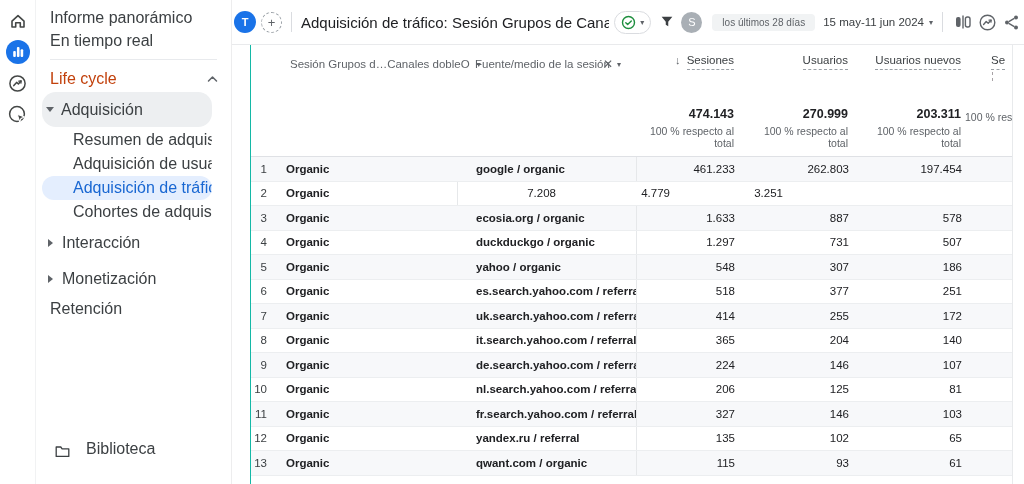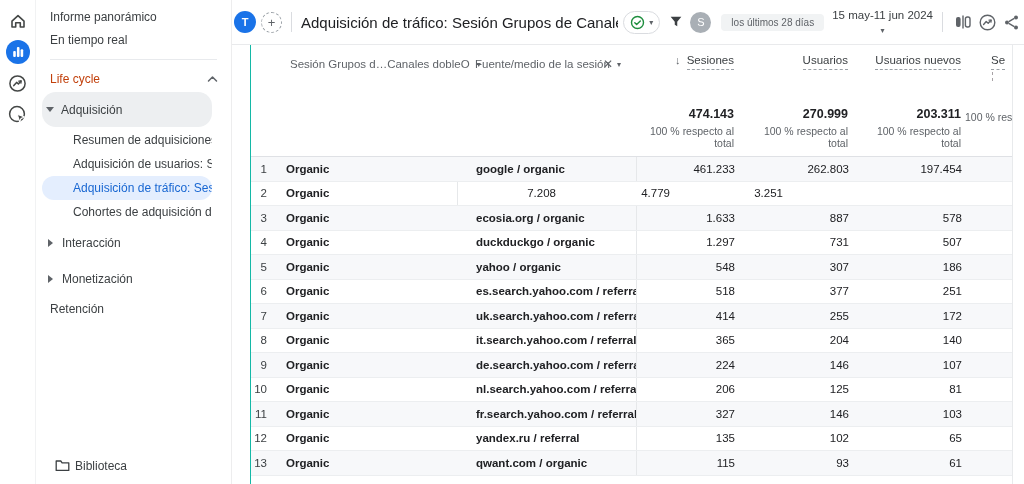--- a/index.html
+++ b/index.html
@@ -8,37 +8,37 @@
   svg{display:block;}
 
   
   .rail{width:36px;flex:0 0 36px;display:flex;flex-direction:column;align-items:center;
         padding-top:9px;gap:7px;border-right:1px solid #f1f2f3;box-sizing:border-box;}
   .rail-btn{width:24px;height:24px;display:flex;align-items:center;justify-content:center;border-radius:50%;}
   .rail-btn.active{background:#1a73e8;}
 
   
   .nav{width:196px;flex:0 0 196px;box-sizing:border-box;position:relative;
-       padding-top:6px;font-size:12px;color:#3c4043;border-right:1px solid #ededee;}
+       padding-top:6px;font-size:16px;color:#3c4043;border-right:1px solid #ededee;}
   .nav-item{height:23px;line-height:23px;padding-left:14px;white-space:nowrap;overflow:hidden;}
   .nav-divider{border-top:1px solid #e8eaed;margin:7px 14px;}
   .nav-section{height:24px;display:flex;align-items:center;justify-content:space-between;
                padding:0 13px 0 14px;color:#c2410c;}
   .nav-group{height:35px;display:flex;align-items:center;margin:1px 19px 1px 6px;
              border-radius:14px;padding-left:4px;}
   .nav-group .caret-down{width:0;height:0;border-left:4px solid transparent;border-right:4px solid transparent;
              border-top:5px solid #5f6368;margin:0 7px 0 0;}
   .nav-group .caret-right{width:0;height:0;border-top:4px solid transparent;border-bottom:4px solid transparent;
              border-left:5px solid #5f6368;margin:0 9px 0 2px;}
   .nav-group.hovered{background:#edeff1;}
   .nav-sub{height:24px;line-height:24px;margin:0 19px 0 6px;border-radius:14px;
            padding-left:31px;white-space:nowrap;overflow:hidden;}
   .nav-sub.selected{background:#e4eefe;color:#1967d2;}
   .nav-retention{height:24px;line-height:24px;padding-left:14px;}
-  .nav-library{position:absolute;left:19px;bottom:11px;display:flex;align-items:flex-start;gap:5px;}
+  .nav-library{position:absolute;left:19px;bottom:26px;display:flex;align-items:flex-end;gap:16px;}
 
   
   .content{flex:1;min-width:0;display:flex;flex-direction:column;}
 
   
   .topbar{height:45px;flex:0 0 45px;display:flex;align-items:center;
           border-bottom:1px solid #e9eaec;padding:0 4px 0 2px;box-sizing:border-box;overflow:hidden;}
   .avatar-t{width:22px;height:22px;border-radius:50%;background:#1a73e8;color:#fff;
             font-size:11px;font-weight:bold;display:flex;align-items:center;justify-content:center;flex:0 0 22px;}
   .add-circle{width:19px;height:19px;border-radius:50%;border:1px dashed #9aa0a6;color:#5f6368;
@@ -47,21 +47,21 @@
   .page-title{font-size:15px;color:#202124;white-space:nowrap;overflow:hidden;min-width:0;}
   .tb-right{margin-left:auto;display:flex;align-items:center;white-space:nowrap;}
   .check-pill{display:flex;align-items:center;gap:4px;border:1px solid #dadce0;border-radius:14px;
               padding:3px 6px;margin-left:5px;}
   .caret-glyph{font-size:8px;color:#5f6368;}
   .funnel{margin-left:8px;}
   .avatar-s{width:21px;height:21px;border-radius:50%;background:#a9afb5;color:#fff;font-size:11px;
             display:flex;align-items:center;justify-content:center;margin-left:6px;flex:0 0 21px;}
   .date-badge{margin-left:10px;background:#f1f3f4;border-radius:4px;padding:3px 10px;
               font-size:10px;color:#5f6368;}
-  .date-range{margin-left:8px;font-size:11.5px;color:#3c4043;display:flex;align-items:center;gap:5px;flex-direction:column;}
+  .date-range{margin-left:8px;font-size:11.5px;color:#3c4043;display:flex;align-items:center;gap:5px;}
   .tb-icons{display:flex;align-items:center;gap:6px;margin-left:2px;}
 
   
   .report{flex:1;display:flex;min-height:0;}
   .tablewrap{margin-left:18px;width:762px;flex:0 0 762px;overflow:hidden;
              border-left:1px solid #14b8a6;box-sizing:border-box;}
   .gutter{width:12px;flex:0 0 12px;border-left:1px solid #e8eaec;box-sizing:border-box;}
   .tbl{width:824px;}
 
   .thead{height:112px;position:relative;border-bottom:1px solid #dfe1e5;box-sizing:border-box;font-size:11.5px;}

